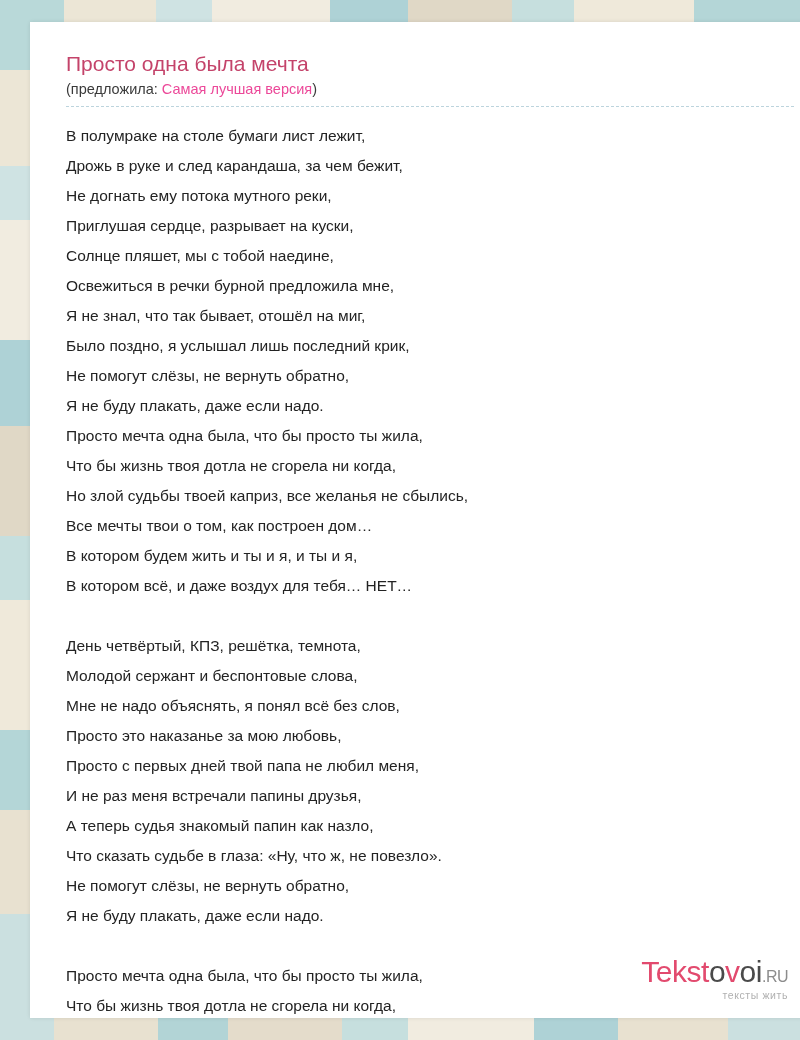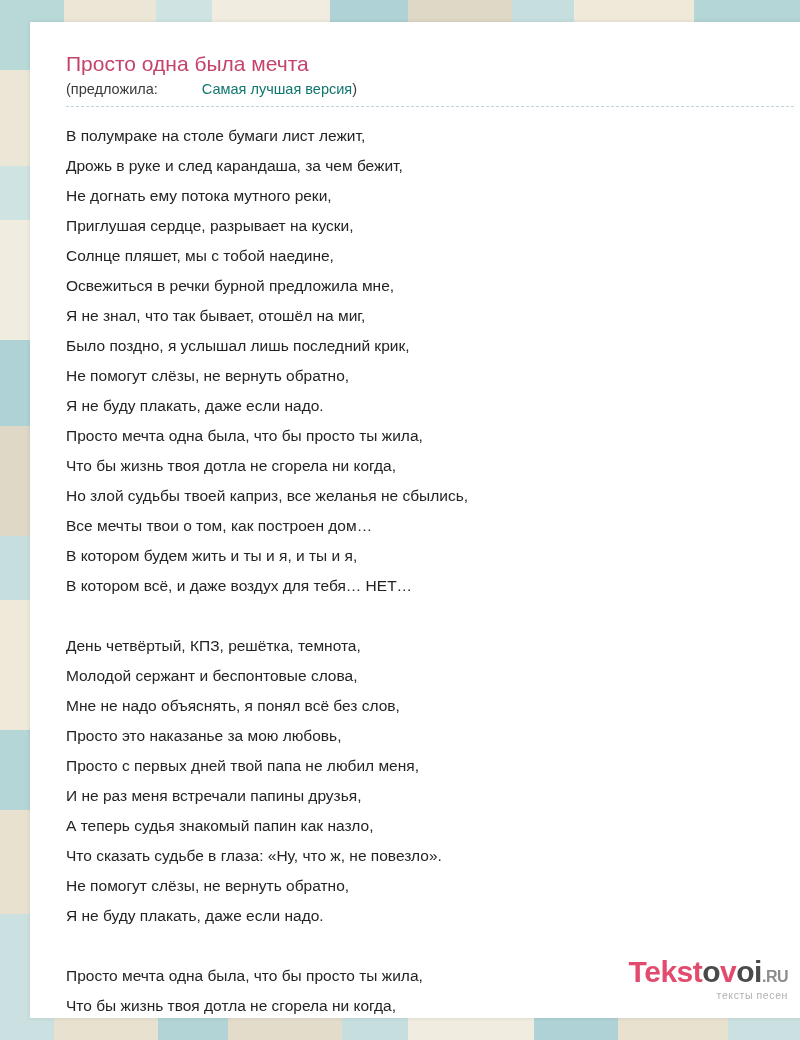--- a/index.html
+++ b/index.html
@@ -73,44 +73,43 @@
     line-height: 1.3;
   }
   .performer-line {
     font-size: 14.5px;
     color: #3a3a3a;
     padding-bottom: 9px;
     border-bottom: 1px dashed #bcd4dd;
     margin-bottom: 14px;
   }
   .performer-line a {
-    color: #0f766e;
+    color: #ec4899;
     text-decoration: none;
-    margin-left: 40px;
   }
   .lyrics {
     font-size: 15.5px;
     line-height: 30px;
     color: #232323;
     white-space: pre-wrap;
     margin: 0;
     font-family: "Liberation Sans", sans-serif;
   }
 
   
   .logo {
     position: absolute;
     right: 42px;
     bottom: 18px;
     text-align: right;
     line-height: 1;
   }
   .logo-main {
     font-size: 30px;
-    font-weight: bold;
+    font-weight: normal;
     letter-spacing: -0.5px;
   }
   .logo-main .t1 { color: #e24a6e; }
   .logo-main .t2 { color: #4a4a4a; }
   .logo-main .t3 { color: #e24a6e; }
   .logo-main .t4 { color: #4a4a4a; }
   .logo-main .dotru { color: #8c8c8c; font-size: 16px; }
   .logo-sub {
     font-size: 10.5px;
     color: #b0b0b0;
@@ -205,15 +204,15 @@
 
 Просто мечта одна была, что бы просто ты жила,
 Что бы жизнь твоя дотла не сгорела ни когда,
 Но злой судьбы твоей каприз, все желанья не сбылись,
 Все мечты твои о том, как построен дом…
 В котором будем жить и ты и я, и ты и я,
 В котором всё, и даже воздух для тебя… НЕТ</div>
 
   <div class="logo">
     <div class="logo-main"><span class="t1">Tekst</span><span class="t2">o</span><span class="t3">v</span><span class="t4">oi</span><span class="dotru">.RU</span></div>
-    <div class="logo-sub">тексты песен</div>
+    <div class="logo-sub">тексты жить</div>
   </div>
 </div>
 
 </body></html>

